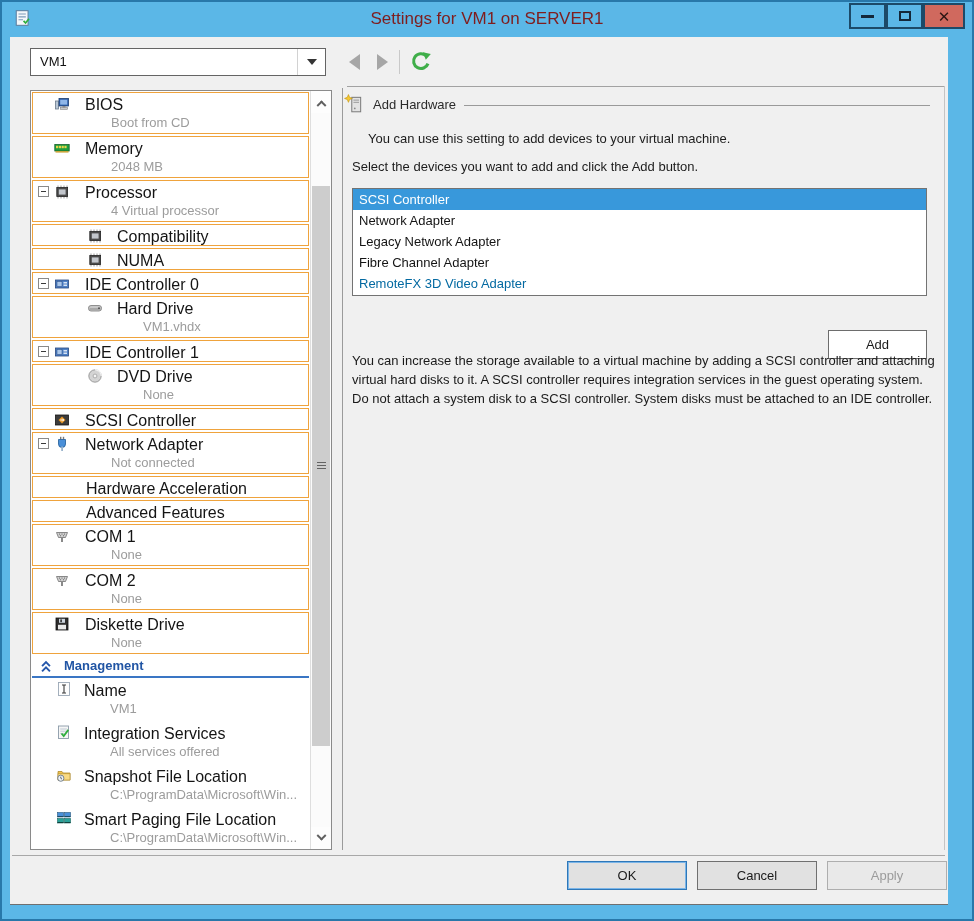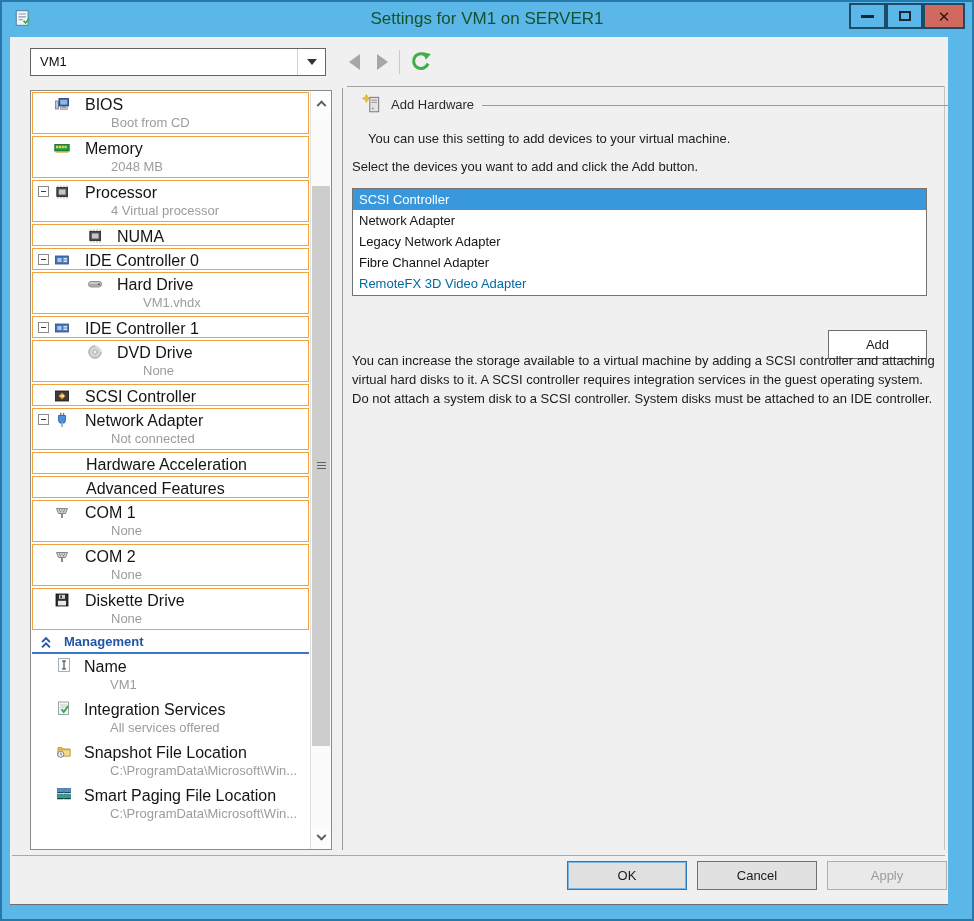--- a/index.html
+++ b/index.html
@@ -1,21 +1,21 @@
 <!DOCTYPE html>
 <html><head>
 <meta charset="utf-8">
 <style>
   html,body{margin:0;padding:0;background:#e4e4e4;font-family:"Liberation Sans","DejaVu Sans",sans-serif;}
   *{box-sizing:border-box;}
   .window{position:relative;width:974px;height:921px;background:#5bb7e7;box-shadow:inset 0 0 0 2px #2878aa;overflow:hidden;}
 
   
   .titlebar{position:absolute;left:0;top:0;width:100%;height:37px;}
-  .title{width:100%;text-align:center;line-height:37px;font-size:17px;color:#14532d;}
+  .title{width:100%;text-align:center;line-height:37px;font-size:17px;color:#7f1d1d;}
   .winicon{position:absolute;left:14px;top:9px;width:18px;height:18px;}
   .ctrl{position:absolute;top:3px;height:26px;border:2px solid #1c4a68;display:flex;align-items:center;justify-content:center;cursor:default;}
   .ctrl-min{left:849px;width:37px;background:#5bb7e7;}
   .ctrl-max{left:886px;width:37px;background:#5bb7e7;}
   .ctrl-close{left:923px;width:42px;background:#d0695e;}
   .glyph-min{width:13px;height:3px;background:#14283a;}
   .glyph-max{width:12px;height:10px;border:2px solid #14283a;background:transparent;}
   .glyph-close{font-size:15px;font-weight:bold;color:#2a1512;line-height:1;}
 
   
@@ -64,21 +64,21 @@
   .chev-down{width:7px;height:7px;border-left:2px solid #5f5f5f;border-top:2px solid #5f5f5f;transform:rotate(225deg) translate(2px,2px);}
   .sb-thumb{position:absolute;left:1px;width:18px;top:95px;height:560px;background:#cdcdcd;}
   .grip{position:absolute;left:5px;top:50%;margin-top:-4px;width:9px;height:7px;border-top:1px solid #636363;border-bottom:1px solid #636363;background:linear-gradient(to bottom,transparent 2px,#636363 2px,#636363 3px,transparent 3px);}
 
   
   .vdiv{position:absolute;left:342px;top:88px;width:1px;height:762px;background:#9b9b9b;}
   .htop{position:absolute;left:347px;top:86px;width:598px;height:1px;background:#a2a2a2;}
   .vright{position:absolute;left:944px;top:86px;width:1px;height:764px;background:#c4c4c4;}
 
   
-  .ah{position:absolute;left:362px;top:94px;width:586px;display:flex;align-items:center;}
+  .ah{position:absolute;left:344px;top:94px;width:586px;display:flex;align-items:center;}
   .ah .ah-label{font-size:13px;color:#2b2b2b;margin-left:9px;white-space:nowrap;}
   .ah .rule{flex:1;height:1px;background:#9a9a9a;margin-left:8px;margin-top:2px;}
   .intro1{position:absolute;left:368px;top:131px;font-size:13px;color:#1c1c1c;}
   .intro2{position:absolute;left:352px;top:159px;font-size:13px;color:#1c1c1c;}
   .devlist{position:absolute;left:352px;top:188px;width:575px;height:108px;background:#fff;border:1px solid #737373;}
   .dev-row{height:21px;line-height:21px;font-size:13px;padding-left:6px;color:#141414;white-space:nowrap;}
   .dev-row.selected{background:#3898db;color:#fff;}
   .dev-row.disabled{color:#0369a1;}
   .add-btn{position:absolute;left:828px;top:306px;width:99px;height:29px;background:#ffffff;border:1px solid #6d6d6d;font-size:13px;color:#1a1a1a;text-align:center;line-height:27px;margin-top:24px;}
   .desc{position:absolute;left:352px;top:351px;width:590px;font-size:13px;line-height:1.48;color:#1a1a1a;}
@@ -257,20 +257,26 @@
           <svg class="tico" width="16" height="16">
             <use href="#ic-chip" xlink:href="#ic-chip"></use>
           </svg>
           <div class="lbl">Processor</div>
           <div class="sub">4 Virtual processor</div>
         </div>
         <div class="hw-row lvl2 one">
           <svg class="tico" width="16" height="16">
             <use href="#ic-chip" xlink:href="#ic-chip"></use>
           </svg>
+          <div class="lbl">Compatibility</div>
+        </div>
+        <div class="hw-row lvl2 one">
+          <svg class="tico" width="16" height="16">
+            <use href="#ic-chip" xlink:href="#ic-chip"></use>
+          </svg>
           <div class="lbl">NUMA</div>
         </div>
         <div class="hw-row one">
           <span class="exp"></span>
           <svg class="tico" width="16" height="16">
             <use href="#ic-ide" xlink:href="#ic-ide"></use>
           </svg>
           <div class="lbl">IDE Controller 0</div>
         </div>
         <div class="hw-row lvl2 two">

